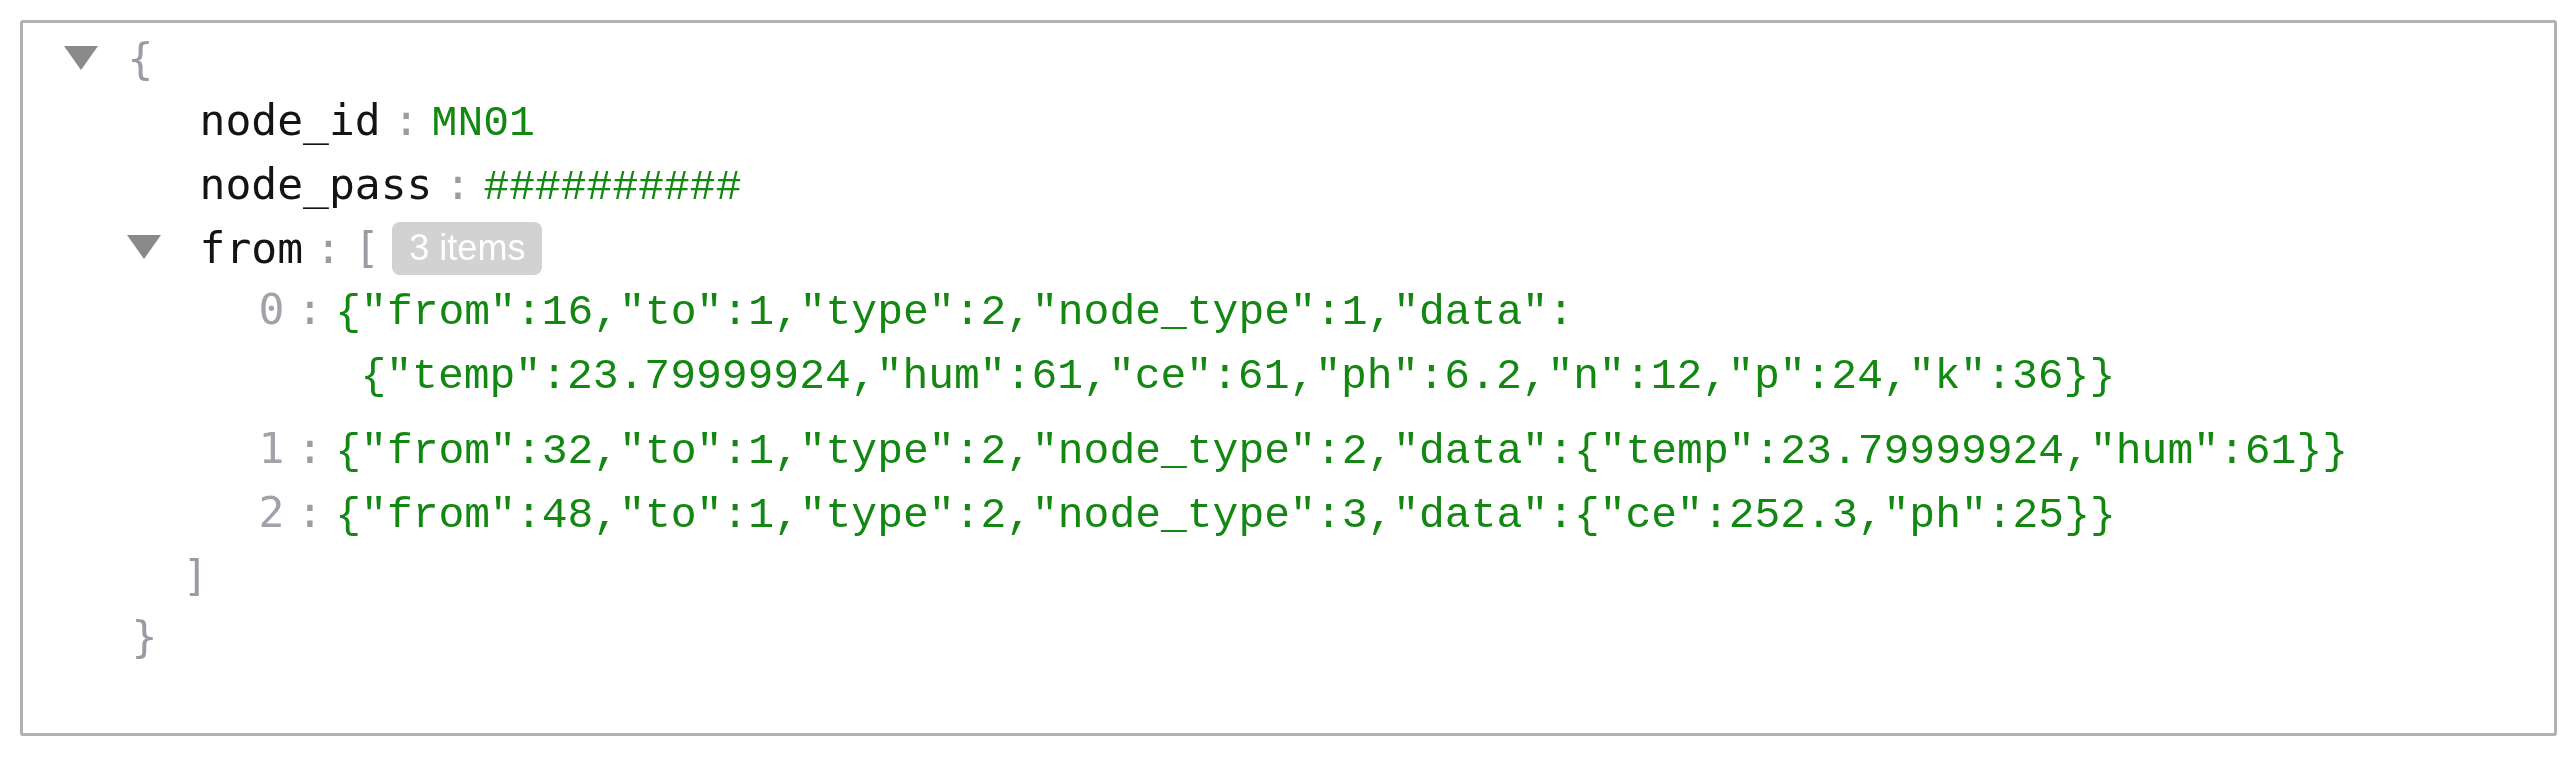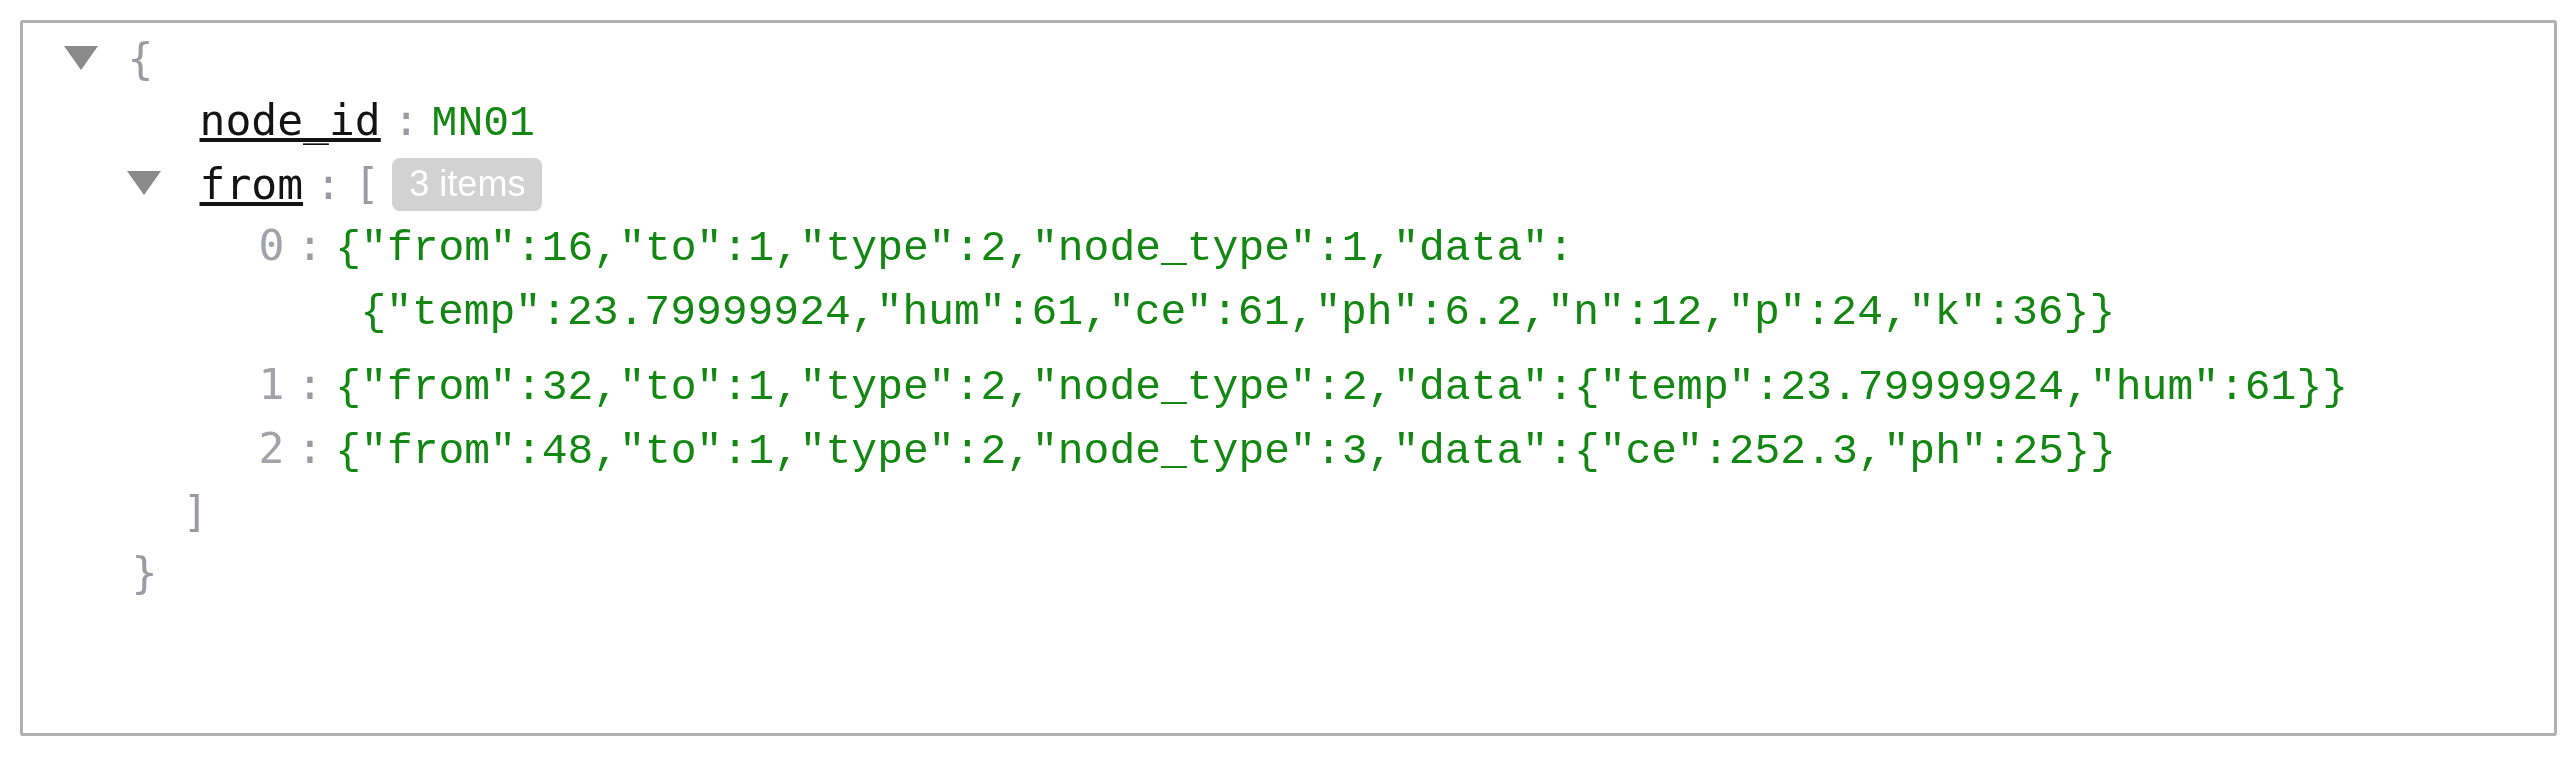--- a/index.html
+++ b/index.html
@@ -43,21 +43,21 @@
     height: 0;
     border-left: 17px solid transparent;
     border-right: 17px solid transparent;
     border-top: 24px solid #8a8a8a;
     vertical-align: 4.7px;
     cursor: pointer;
   }
   .tri-root  { margin-right: 30px; }
   .tri-array { margin-right: 39px; }
 
-  .key    { color: #141414; text-decoration: underline; }
+  .key    { color: #141414; }
   .punct  { color: #9b9ba4; }
   .colon  { color: #9b9ba4; margin: 0 12.5px; }
   .idx    { color: #a2a2aa; }
   .val    { color: #128712; font-family: Liberation Mono, monospace; }
 
   .badge {
     display: inline-block;
     font-family: "Liberation Sans", "DejaVu Sans", sans-serif;
     font-size: 36px;
     line-height: 1;
@@ -75,20 +75,23 @@
 <div class="frame">
 
   <div class="row r-root-open">
     <span class="tri tri-root"></span><span class="punct">{</span>
   </div>
 
   <div class="row r-key">
     <span class="key">node_id</span><span class="colon">:</span><span class="val">MN01</span>
   </div>
 
+  <div class="row r-key">
+    <span class="key">node_pass</span><span class="colon">:</span><span class="val">##########</span>
+  </div>
 
 
   <div class="row r-array">
     <span class="tri tri-array"></span><span class="key">from</span><span class="colon">:</span><span class="punct">[</span><span class="badge">3 items</span>
   </div>
 
   <div class="row r-item">
     <span class="idx">0</span><span class="colon">:</span><span class="val">{"from":16,"to":1,"type":2,"node_type":1,"data":</span>
   </div>
 

